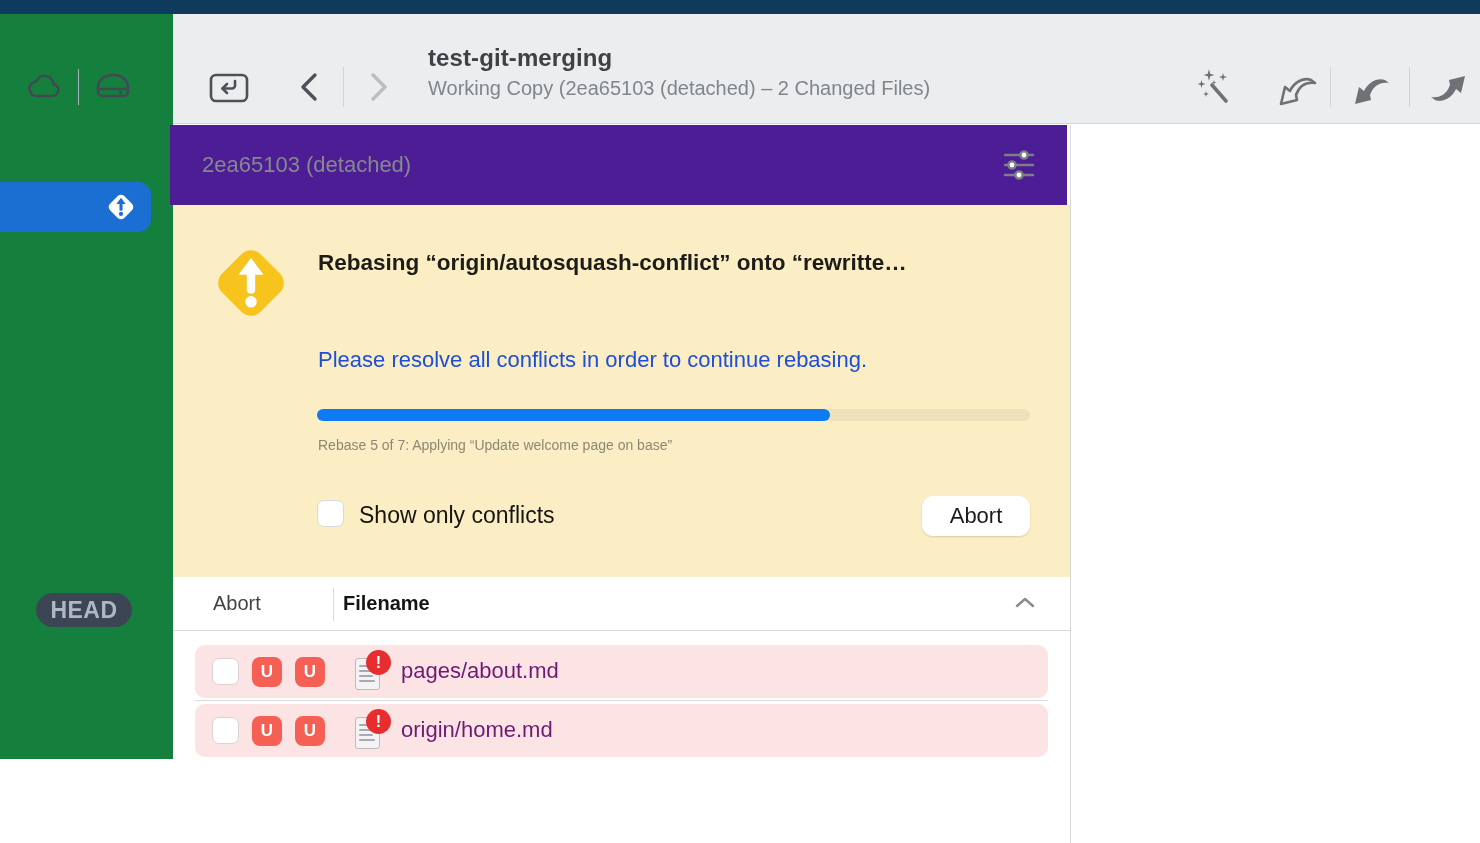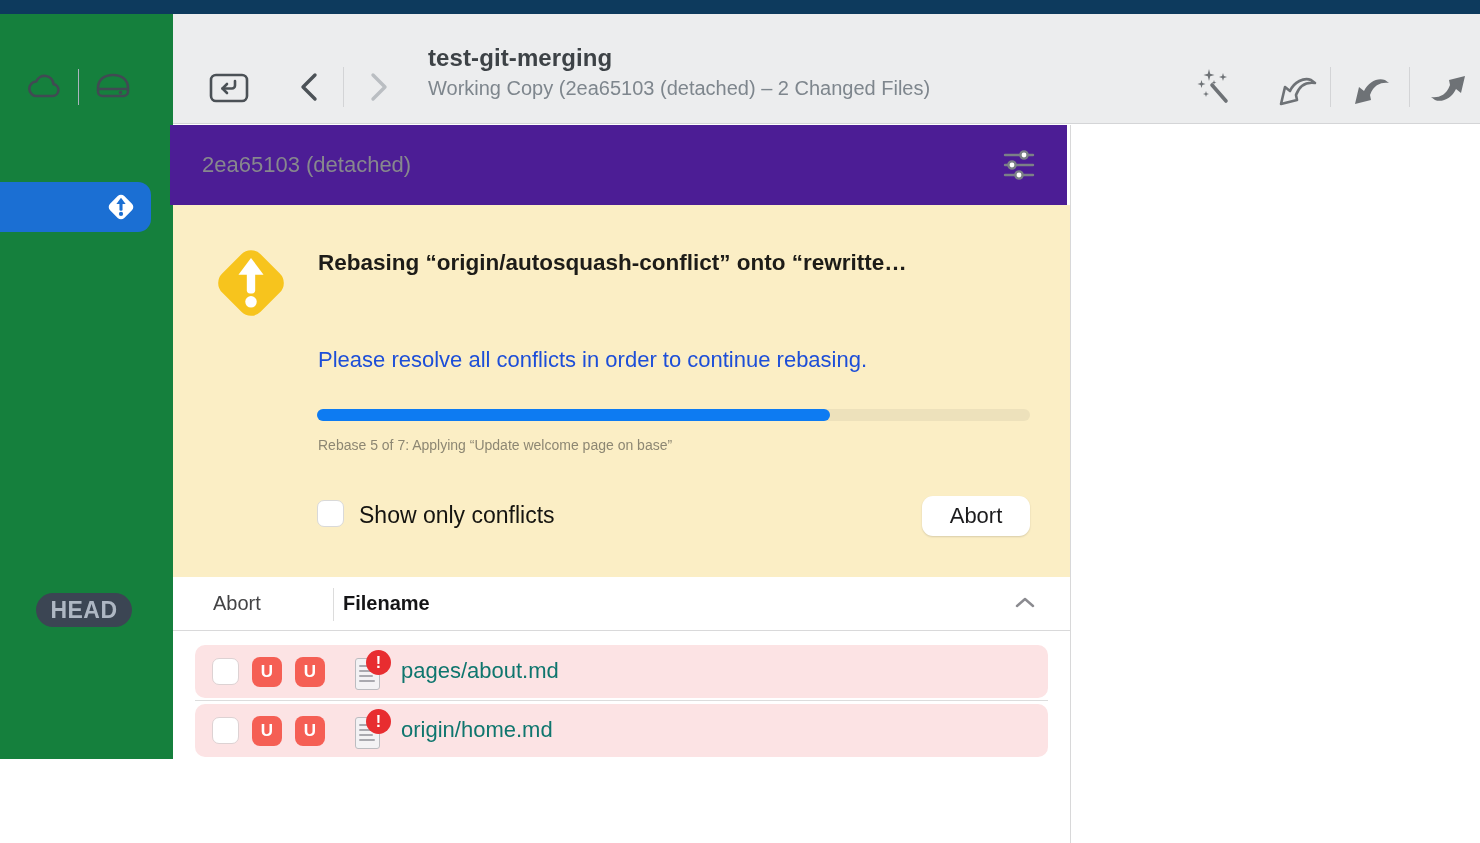--- a/index.html
+++ b/index.html
@@ -69,21 +69,21 @@
   .u-badge{position:absolute;top:12px;width:30px;height:30px;background:#f55f54;border-radius:8px;
     color:#fff;font-size:17px;font-weight:700;display:flex;align-items:center;justify-content:center;}
   .u1{left:57px;} .u2{left:100px;}
   .doc-wrap{position:absolute;left:160px;top:9px;width:42px;height:40px;}
   .doc-page{position:absolute;left:0;top:4px;width:25px;height:32px;background:#f3f2f4;
     border:1px solid #bcbcc0;border-radius:3px;box-sizing:border-box;}
   .doc-line{position:absolute;left:3px;height:2px;background:#a9a9af;border-radius:1px;}
   .alert-dot{position:absolute;left:11px;top:-4px;width:25px;height:25px;background:#e82d30;
     border-radius:50%;color:#fff;font-size:16px;font-weight:700;
     display:flex;align-items:center;justify-content:center;}
-  .row-filename{position:absolute;left:206px;top:13px;font-size:22px;color:#0f766e;}
+  .row-filename{position:absolute;left:206px;top:13px;font-size:22px;color:#701a75;}
 
   .vdivider{left:1070px;top:125px;width:1px;height:718px;background:#d8d8d9;}
   .detail-panel{left:1071px;top:125px;width:409px;height:718px;background:#fff;}
 </style>
 </head>
 <body>
 
 <div class="screen">
 
   <div class="abs topbar"></div>

